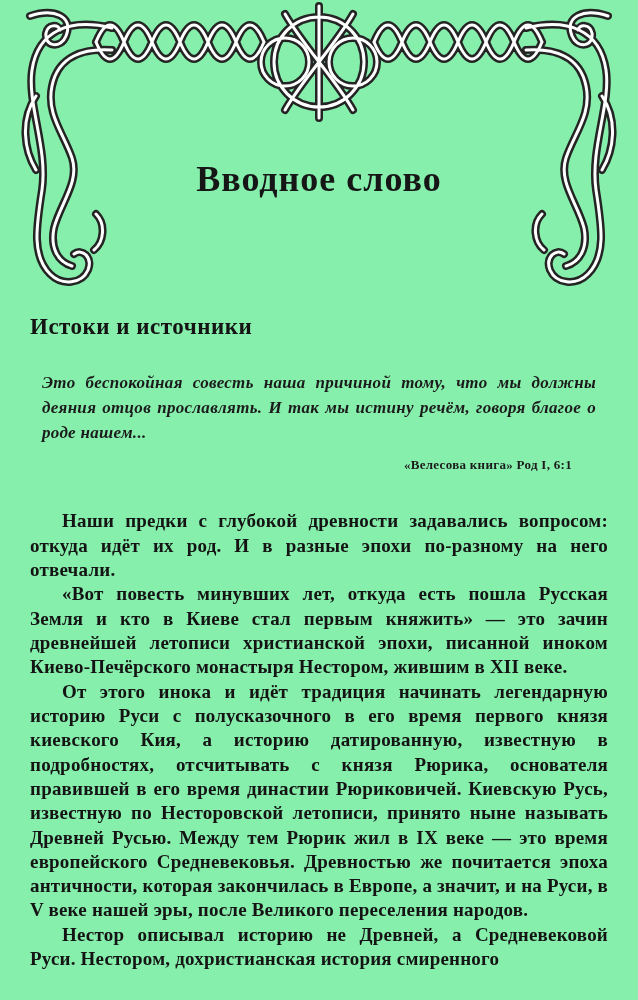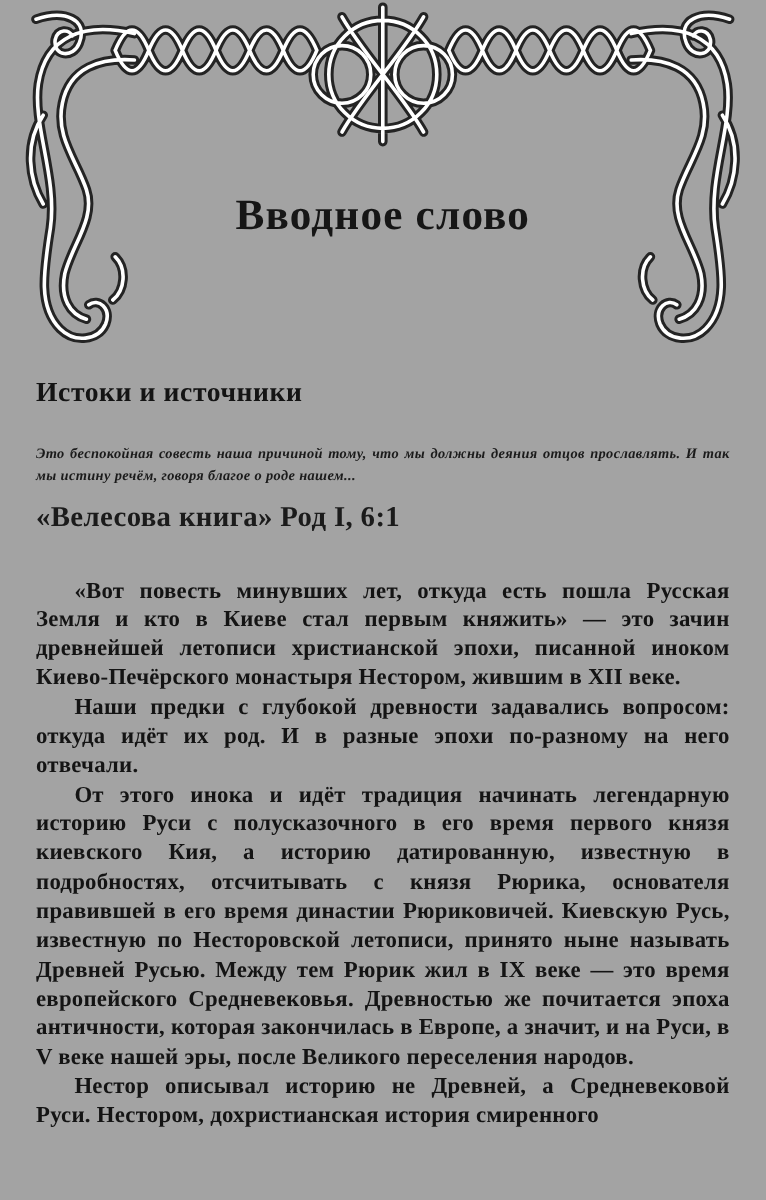--- a/index.html
+++ b/index.html
@@ -1,21 +1,21 @@
 <!DOCTYPE html>
 <html lang="ru"><head>
 <meta charset="utf-8">
 <style>
   html, body { margin: 0; padding: 0; background: #e9e9e9; }
   .page {
     position: relative;
     width: 638px;
     height: 1000px;
     margin: 0 auto;
-    background: #a3a3a3;
+    background: #86efac;
     overflow: hidden;
     font-family: "Liberation Serif", "DejaVu Serif", serif;
     color: #1b1b1b;
   }
 
   
   .ornament-wrap {
     position: absolute;
     top: 0; left: 0;
     width: 638px; height: 300px;
@@ -43,32 +43,32 @@
     width: 578px;
   }
   .section-heading {
     margin: 14px 0 30px 0;
     font-size: 23px;
     font-weight: bold;
     letter-spacing: 0.5px;
     color: #141414;
   }
   .epigraph {
-    font-size: 12px;
+    font-size: 17px;
     line-height: 1.48;
     font-style: italic;
     font-weight: bold;
     text-align: justify;
     letter-spacing: 0.3px;
-    margin: 0;
+    margin: 12px;
   }
   .epigraph-attribution {
     margin: 12px 36px 36px 0;
-    text-align: left;
-    font-size: 24px;
+    text-align: right;
+    font-size: 13px;
     font-weight: bold;
     letter-spacing: 0.3px;
   }
   .body-text p {
     margin: 0;
     font-size: 19px;
     line-height: 1.28;
     font-weight: bold;
     text-align: justify;
     text-indent: 32px;
@@ -107,21 +107,21 @@
 
   <div class="content">
 
     <h2 class="section-heading">Истоки и источники</h2>
 
     <p class="epigraph">Это беспокойная совесть наша причиной тому, что мы должны деяния отцов прославлять. И так мы истину речём, говоря благое о роде нашем...</p>
 
     <div class="epigraph-attribution">«Велесова книга» Род I, 6:1</div>
 
     <div class="body-text">
+      <p>Наши предки с глубокой древности задавались вопросом: откуда идёт их род. И в разные эпохи по-разному на него отвечали.</p>
       <p>«Вот повесть минувших лет, откуда есть пошла Русская Земля и кто в Киеве стал первым княжить» — это зачин древнейшей летописи христианской эпохи, писанной иноком Киево-Печёрского монастыря Нестором, жившим в XII веке.</p>
-      <p>Наши предки с глубокой древности задавались вопросом: откуда идёт их род. И в разные эпохи по-разному на него отвечали.</p>
       <p>От этого инока и идёт традиция начинать легендарную историю Руси с полусказочного в его время первого князя киевского Кия, а историю датированную, известную в подробностях, отсчитывать с князя Рюрика, основателя правившей в его время династии Рюриковичей. Киевскую Русь, известную по Несторовской летописи, принято ныне называть Древней Русью. Между тем Рюрик жил в IX веке — это время европейского Средневековья. Древностью же почитается эпоха античности, которая закончилась в Европе, а значит, и на Руси, в V веке нашей эры, после Великого переселения народов.</p>
       <p>Нестор описывал историю не Древней, а Средневековой Руси. Нестором, дохристианская история смиренного</p>
     </div>
 
   </div>
 
 </div>
 
 </body></html>

